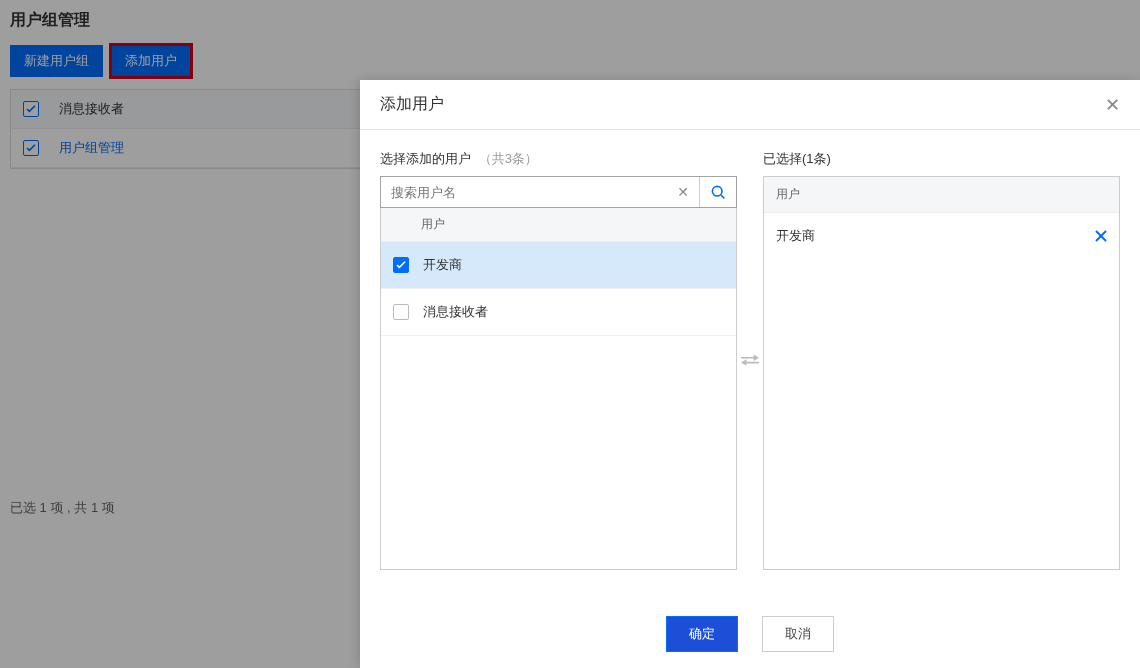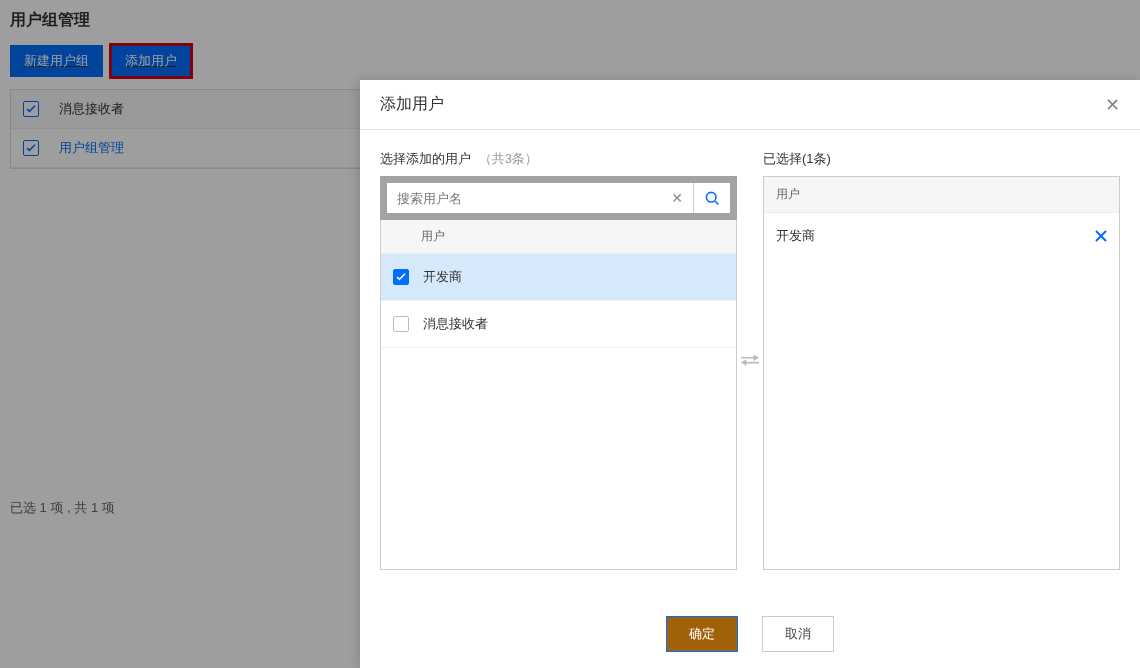--- a/index.html
+++ b/index.html
@@ -16,21 +16,21 @@
 
     
     .page {
       padding: 10px;
     }
     .page-title {
       font-size: 16px;
       font-weight: 600;
       margin-bottom: 14px;
     }
-    .toolbar { display: flex; gap: 8px; margin-bottom: 12px; text-decoration: underline; }
+    .toolbar { display: flex; gap: 8px; margin-bottom: 12px; }
     .btn {
       background: #006eff;
       color: #fff;
       border: none;
       padding: 7px 14px;
       font-size: 13px;
       cursor: pointer;
     }
     .btn.highlight {
       outline: 3px solid #d0021b;
@@ -112,21 +112,21 @@
       display: flex;
       flex-direction: column;
     }
     .panel-title {
       font-size: 13px;
       margin-bottom: 8px;
     }
     .panel-title .sub { color: #999; margin-left: 4px; }
     .search-row {
       display: flex;
-      border: 7px solid #a3a3a3;
+      border: 1px solid #a3a3a3;
     }
     .search-input-wrap {
       flex: 1;
       display: flex;
       align-items: center;
       padding: 0 10px;
       border-right: 1px solid #ccc;
     }
     .search-input {
       border: none;
@@ -218,21 +218,21 @@
       font-size: 12px;
       color: #888;
     }
     .modal-footer {
       padding: 16px 20px;
       display: flex;
       justify-content: center;
       gap: 12px;
     }
     .btn-primary {
-      background: #a16207; color: #fff; border: 1px solid #006eff;
+      background: #1d4ed8; color: #fff; border: 1px solid #006eff;
       padding: 8px 22px; cursor: pointer; font-size: 13px;
     }
     .btn-default {
       background: #fff; color: #444; border: 1px solid #ccc;
       padding: 8px 22px; cursor: pointer; font-size: 13px; margin-left: 12px;
     }
   </style>
 </head>
 <body>
 

